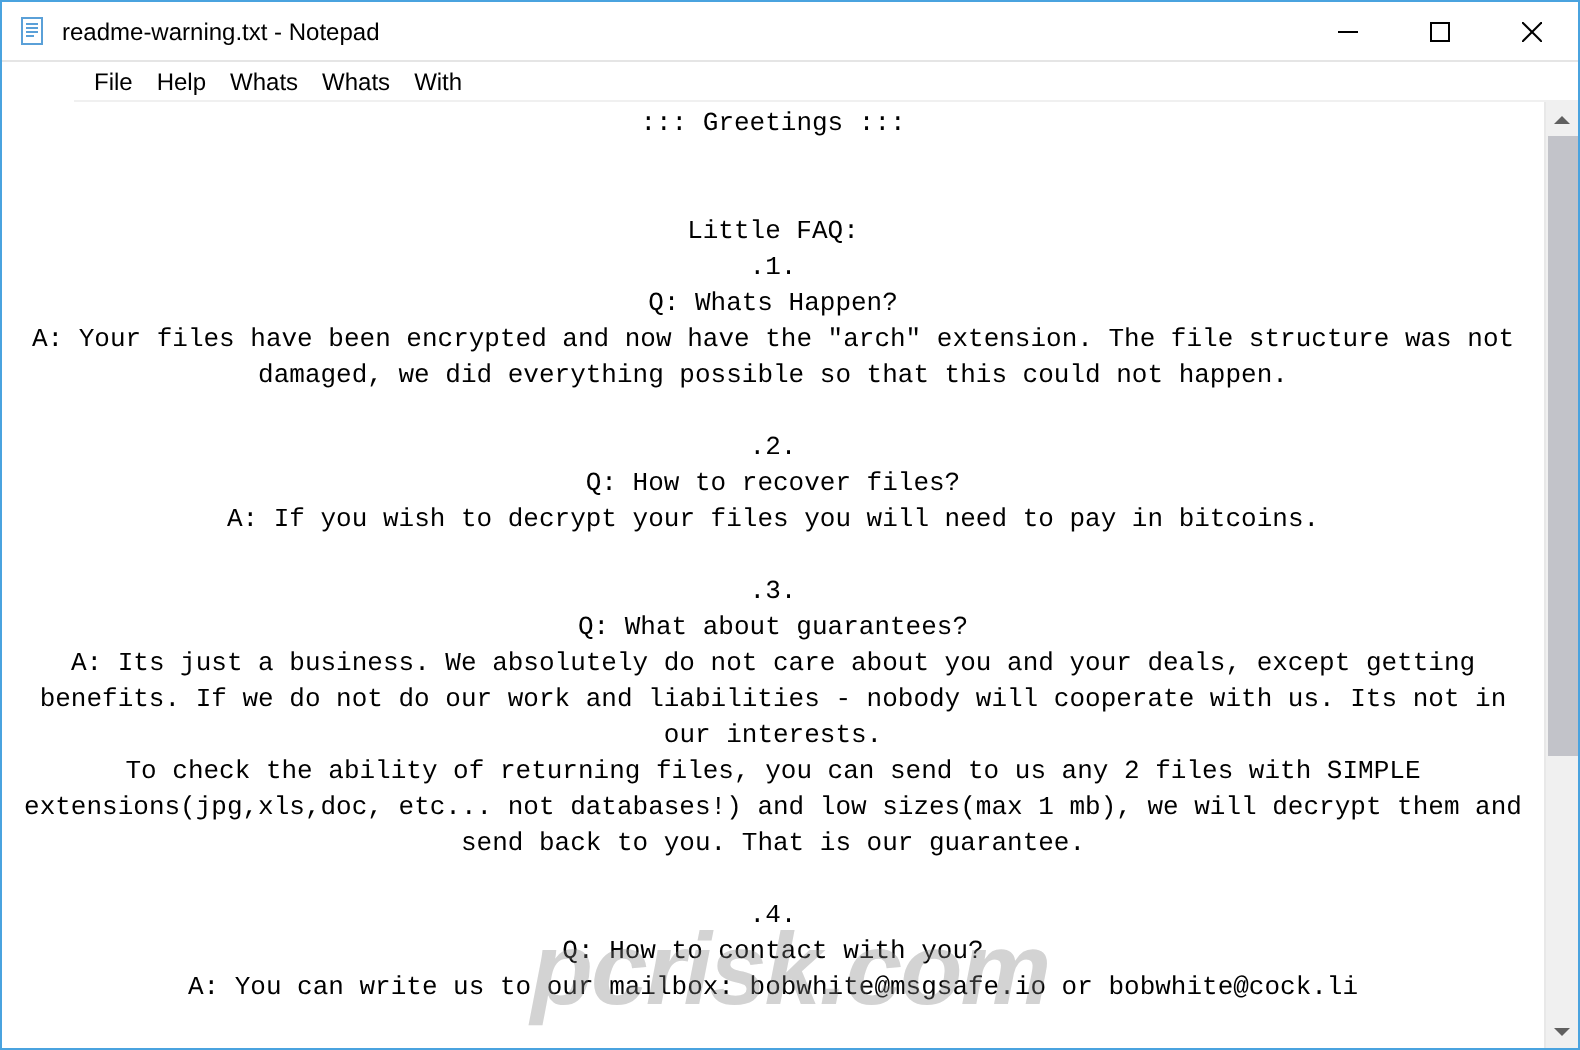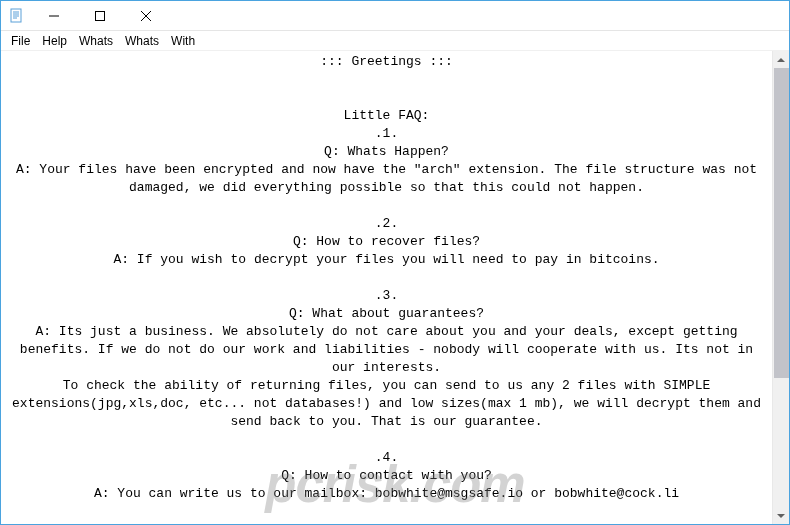--- a/index.html
+++ b/index.html
@@ -46,20 +46,21 @@
       color: #000;
     }
     .win-btn svg { display: block; }
     .menubar {
       height: 20px;
       display: flex;
       align-items: center;
       padding: 0 4px;
       background: #fff;
       border-bottom: 1px solid #f0f0f0;
+      margin-left: 36px;
     }
     .menu-item {
       font-size: 12px;
       padding: 1px 6px;
       color: #000;
       cursor: default;
     }
     .content-wrap {
       position: relative;
       height: calc(100% - 50px);
@@ -123,20 +124,21 @@
 <div class="titlebar">
   <span class="titlebar-icon">
     <svg width="16" height="16" viewBox="0 0 16 16">
       <rect x="2" y="1" width="10" height="13" fill="#fff" stroke="#5aa0d8" stroke-width="1"></rect>
       <line x1="4" y1="4" x2="10" y2="4" stroke="#5aa0d8" stroke-width="1"></line>
       <line x1="4" y1="6" x2="10" y2="6" stroke="#5aa0d8" stroke-width="1"></line>
       <line x1="4" y1="8" x2="10" y2="8" stroke="#5aa0d8" stroke-width="1"></line>
       <line x1="4" y1="10" x2="8" y2="10" stroke="#5aa0d8" stroke-width="1"></line>
     </svg>
   </span>
+  <span class="titlebar-title">readme-warning.txt - Notepad</span>
   <div class="win-controls">
     <div class="win-btn">
       <svg width="10" height="10">
           <line x1="0" y1="5" x2="10" y2="5" stroke="#000" stroke-width="1"></line>
         </svg>
     </div>
     <div class="win-btn">
       <svg width="10" height="10">
           <rect x="0.5" y="0.5" width="9" height="9" fill="none" stroke="#000" stroke-width="1"></rect>
         </svg>

